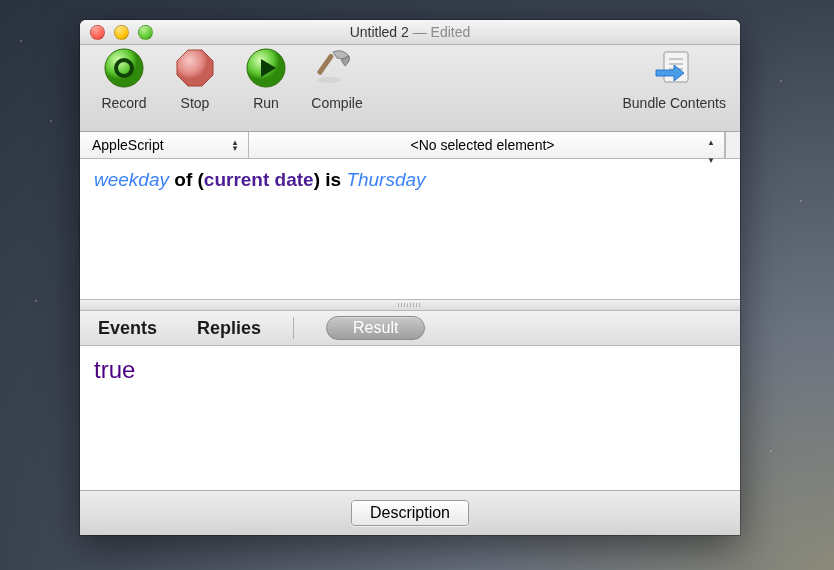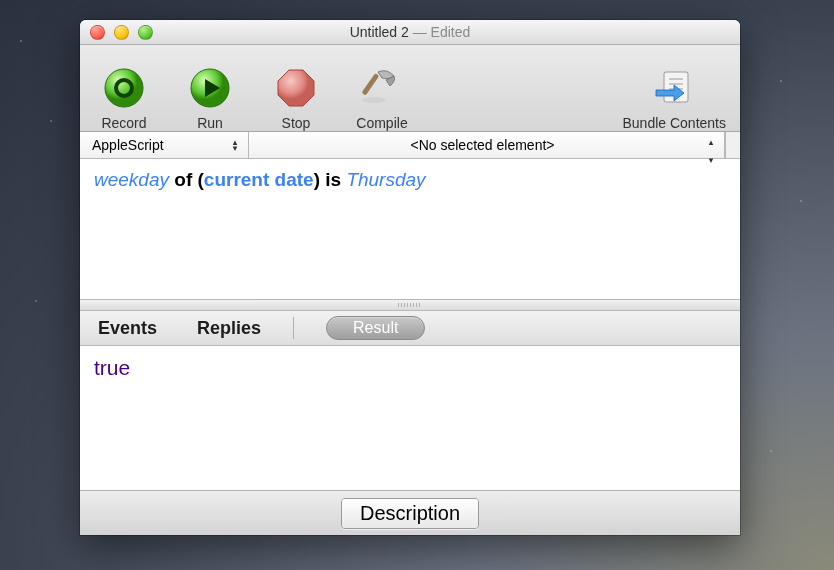--- a/index.html
+++ b/index.html
@@ -57,23 +57,23 @@
     font-size: 14px; color:#333;
     pointer-events:none;
   }
   .title .muted { color:#8a8a8a; }
 
   .toolbar {
     height: 86px;
     background: linear-gradient(to bottom, #eaeaea, #d6d6d6);
     border-bottom: 1px solid #a8a8a8;
     display:flex;
-    align-items:flex-end;
+    align-items:flex-start;
     padding: 0 14px;
-    gap: 26px;
+    gap: 11px;
     flex-shrink:0;
   }
   .tbitem {
     display:flex;
     flex-direction:column;
     align-items:center;
     gap:4px;
     font-size: 14px;
     color:#333;
     min-width: 60px;
@@ -115,21 +115,21 @@
     flex: 0 0 120px;
     background: white;
     padding: 10px 14px;
     font-family: Verdana, Geneva, sans-serif;
     font-size: 19px;
     overflow:auto;
     border-bottom:1px solid #b8b8b8;
   }
   .tk-italic-blue { color:#3b82f6; font-style:italic; }
   .tk-bold { color:#000; font-weight:bold; }
-  .tk-bold-blue { color:#3b82f6; font-weight:bold; }
+  .tk-bold-blue { color:#4c1d95; font-weight:bold; }
 
   .splitter {
     height:10px;
     background: linear-gradient(to bottom,#f2f2f2,#dcdcdc);
     border-bottom:1px solid #b8b8b8;
     position:relative;
     flex-shrink:0;
   }
   .splitter::after {
     content:"";
@@ -163,21 +163,21 @@
     font-weight:500;
     border:1px solid #8a8a8a;
     box-shadow: inset 0 1px 0 rgba(255,255,255,0.3);
   }
 
   .resultarea {
     flex:1;
     background:white;
     padding:10px 14px;
     font-family: Verdana, Geneva, sans-serif;
-    font-size:21px;
+    font-size:24px;
     color:#4b0082;
   }
 
   .bottombar {
     height:44px;
     background: linear-gradient(to bottom,#ededed,#d4d4d4);
     border-top:1px solid #b0b0b0;
     display:flex;
     align-items:center;
     justify-content:center;
@@ -185,21 +185,21 @@
   }
   .segmented {
     display:flex;
     border:1px solid #9a9a9a;
     border-radius:4px;
     overflow:hidden;
     box-shadow: 0 1px 0 rgba(255,255,255,0.6);
   }
   .segmented .seg {
     padding: 3px 18px;
-    font-size:20px;
+    font-size:16px;
     background: linear-gradient(to bottom,#ffffff,#e8e8e8);
     color:#000;
   }
   .segmented .seg + .seg { border-left:1px solid #9a9a9a; }
   .segmented .seg.active {
     background: linear-gradient(to bottom,#cfe6ff,#a3cdfb);
     box-shadow: inset 0 1px 2px rgba(0,0,0,0.15);
   }
 </style>
 </head>
@@ -242,51 +242,51 @@
           <circle cx="21" cy="21" r="8" fill="none" stroke="#11420a" stroke-width="4"></circle>
         </svg>
       </div>
       <span>Record</span>
     </div>
 
     <div class="tbitem">
       <div class="iconwrap">
         <svg width="42" height="42" viewBox="0 0 42 42">
           <defs>
+            <radialGradient id="rg2" cx="35%" cy="30%">
+                <stop offset="0%" stop-color="#f7c8c4"></stop>
+                <stop offset="70%" stop-color="#e38b84"></stop>
+                <stop offset="100%" stop-color="#c66057"></stop>
+              </radialGradient>
+          </defs>
+          <polygon points="14,3 28,3 39,14 39,28 28,39 14,39 3,28 3,14" fill="url(#rg2)" stroke="#a8443b" stroke-width="1"></polygon>
+        </svg>
+      </div>
+      <span>Stop</span>
+    </div>
+
+    <div class="tbitem">
+      <div class="iconwrap">
+        <svg width="42" height="42" viewBox="0 0 42 42">
+          <defs>
             <radialGradient id="gr2" cx="35%" cy="30%">
                 <stop offset="0%" stop-color="#d5ffb0"></stop>
                 <stop offset="70%" stop-color="#5ec832"></stop>
                 <stop offset="100%" stop-color="#2f8a0b"></stop>
               </radialGradient>
           </defs>
           <circle cx="21" cy="21" r="19" fill="url(#gr2)" stroke="#2a6e08" stroke-width="1"></circle>
           <polygon points="16,12 31,21 16,30" fill="#0c3c06"></polygon>
         </svg>
       </div>
       <span>Run</span>
     </div>
 
     <div class="tbitem">
       <div class="iconwrap">
-        <svg width="42" height="42" viewBox="0 0 42 42">
-          <defs>
-            <radialGradient id="rg2" cx="35%" cy="30%">
-                <stop offset="0%" stop-color="#f7c8c4"></stop>
-                <stop offset="70%" stop-color="#e38b84"></stop>
-                <stop offset="100%" stop-color="#c66057"></stop>
-              </radialGradient>
-          </defs>
-          <polygon points="14,3 28,3 39,14 39,28 28,39 14,39 3,28 3,14" fill="url(#rg2)" stroke="#a8443b" stroke-width="1"></polygon>
-        </svg>
-      </div>
-      <span>Stop</span>
-    </div>
-
-    <div class="tbitem">
-      <div class="iconwrap">
         <svg width="44" height="44" viewBox="0 0 44 44">
           <rect x="8" y="6" width="5" height="24" rx="2" fill="#9a7d58" transform="rotate(35 10 18)"></rect>
           <ellipse cx="14" cy="34" rx="12" ry="3" fill="#c8c8c8" opacity="0.5"></ellipse>
           <path d="M 18 6 Q 27 2 34 10 Q 30 14 22 12 Z" fill="#b8b8b8" stroke="#6a6a6a" stroke-width="0.8"></path>
           <path d="M 34 10 Q 36 15 30 20 L 26 14 Z" fill="#a0a0a0" stroke="#6a6a6a" stroke-width="0.8"></path>
         </svg>
       </div>
       <span>Compile</span>
     </div>
 

